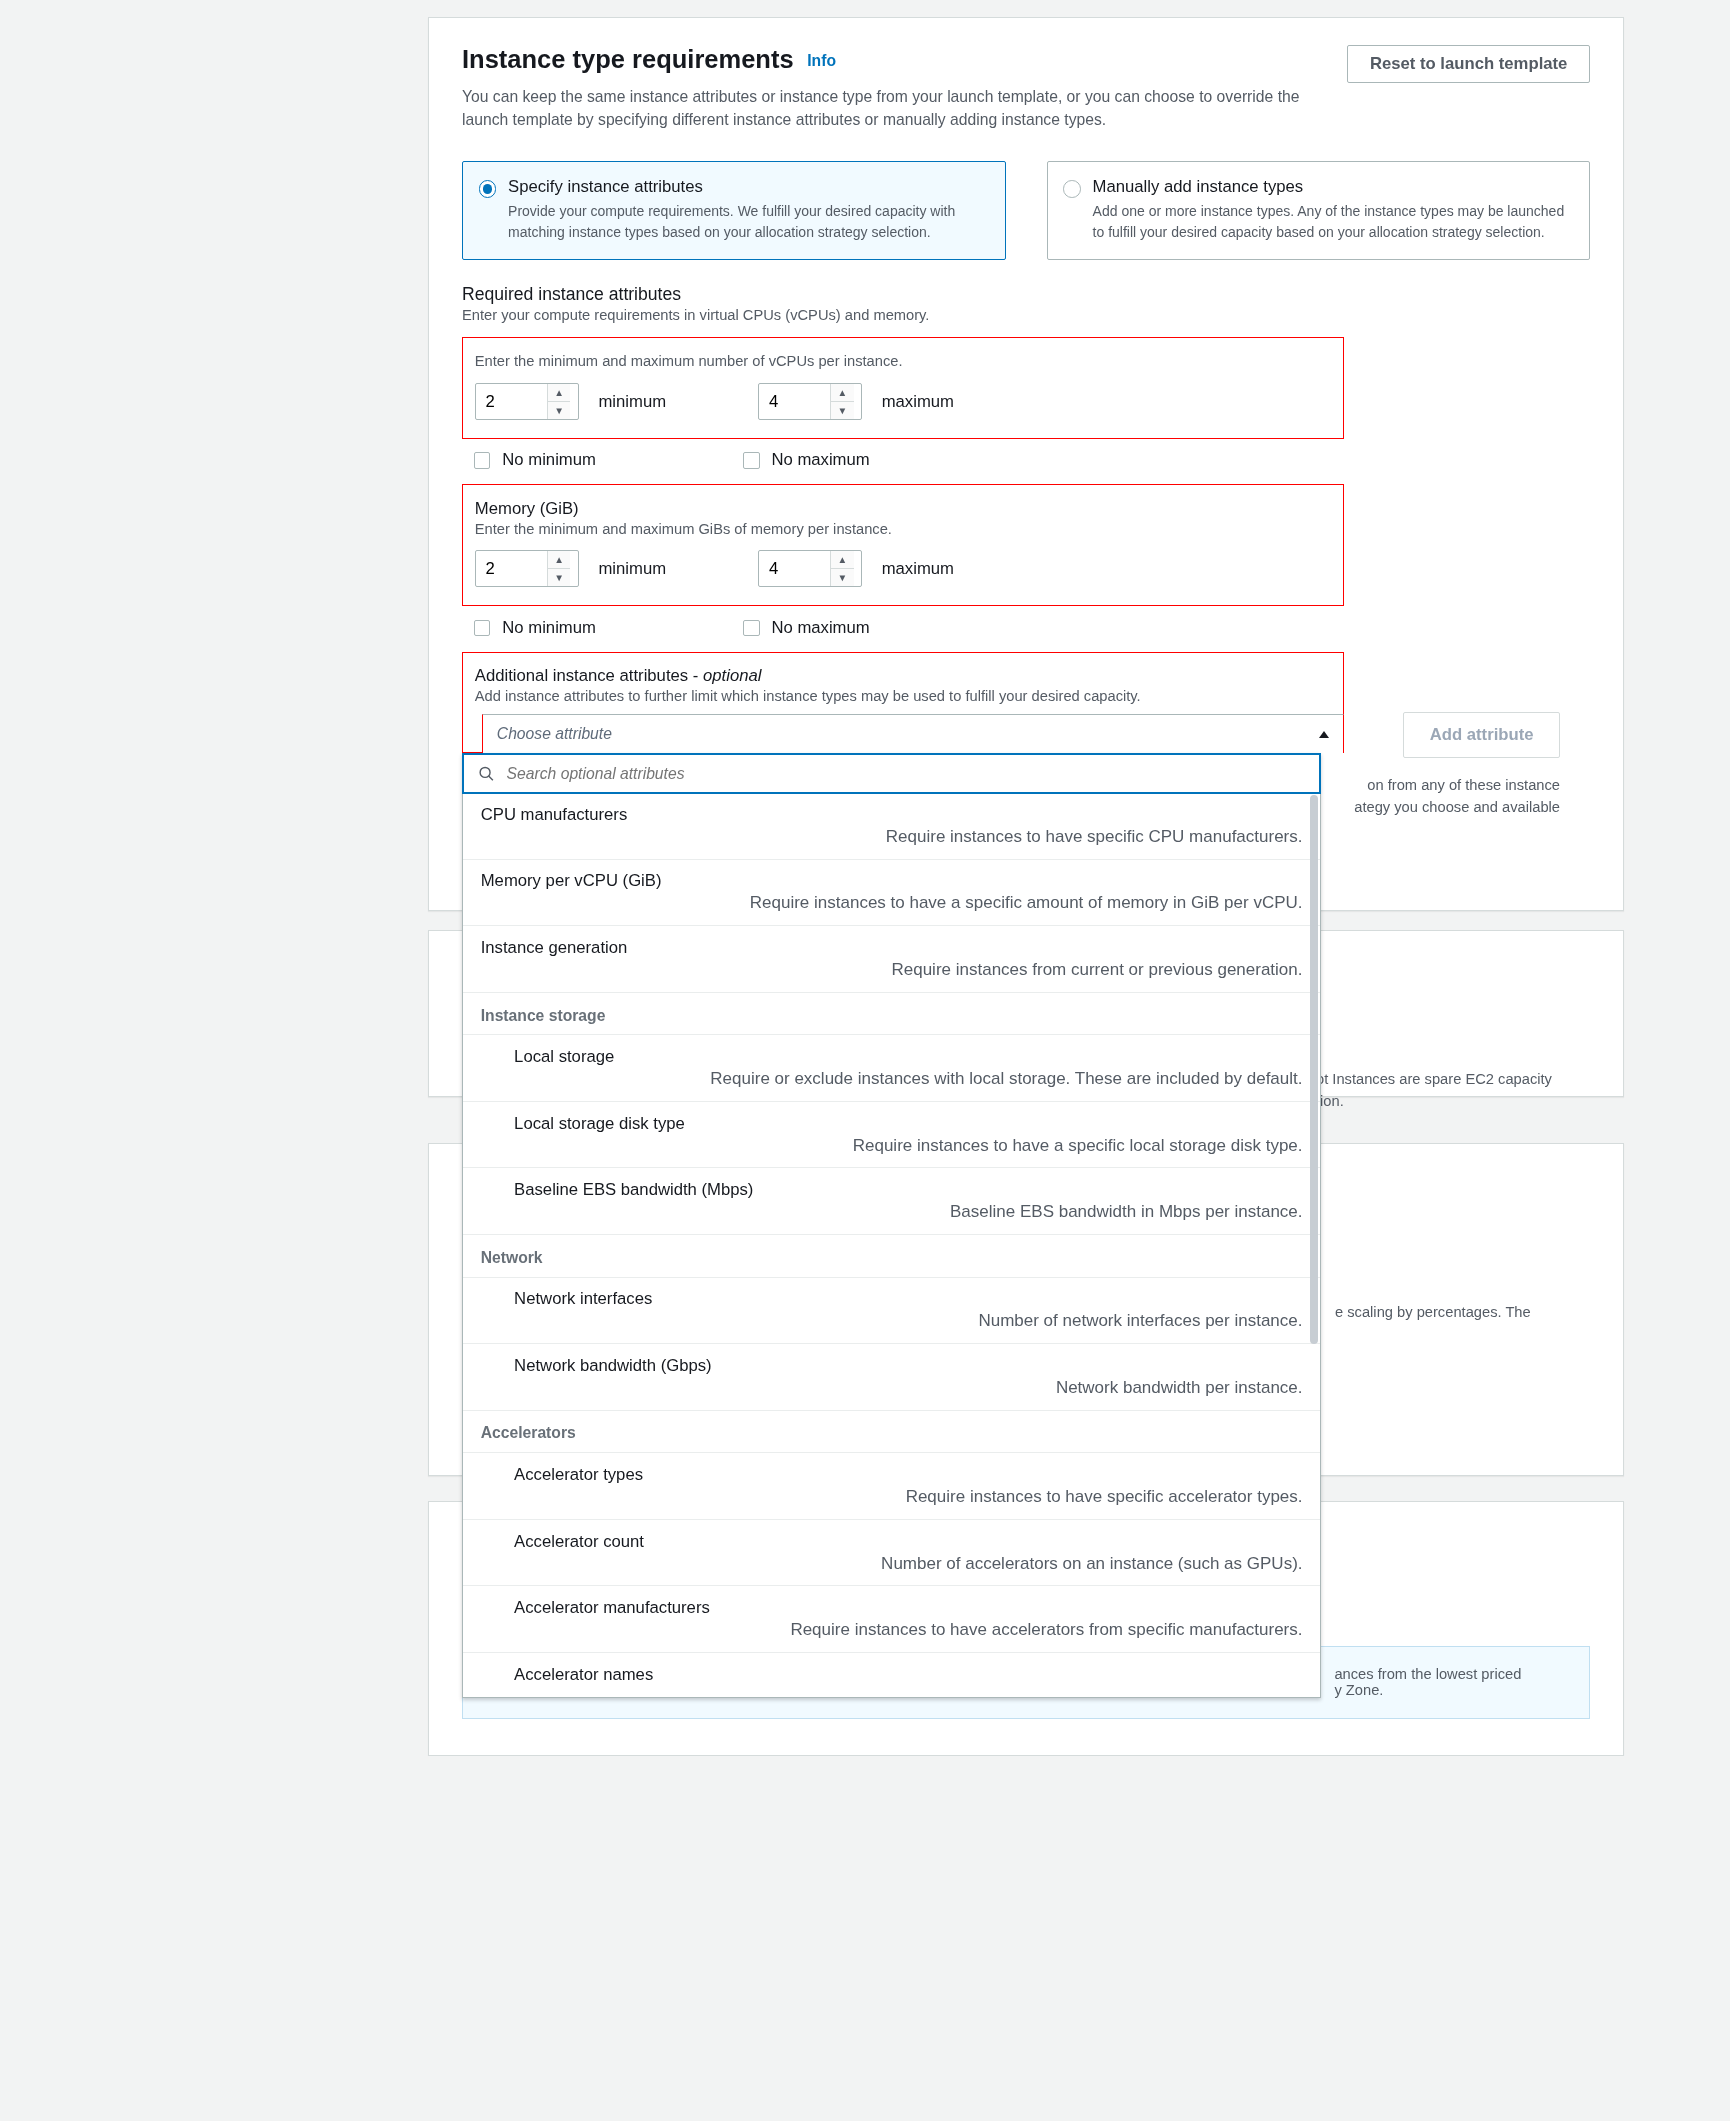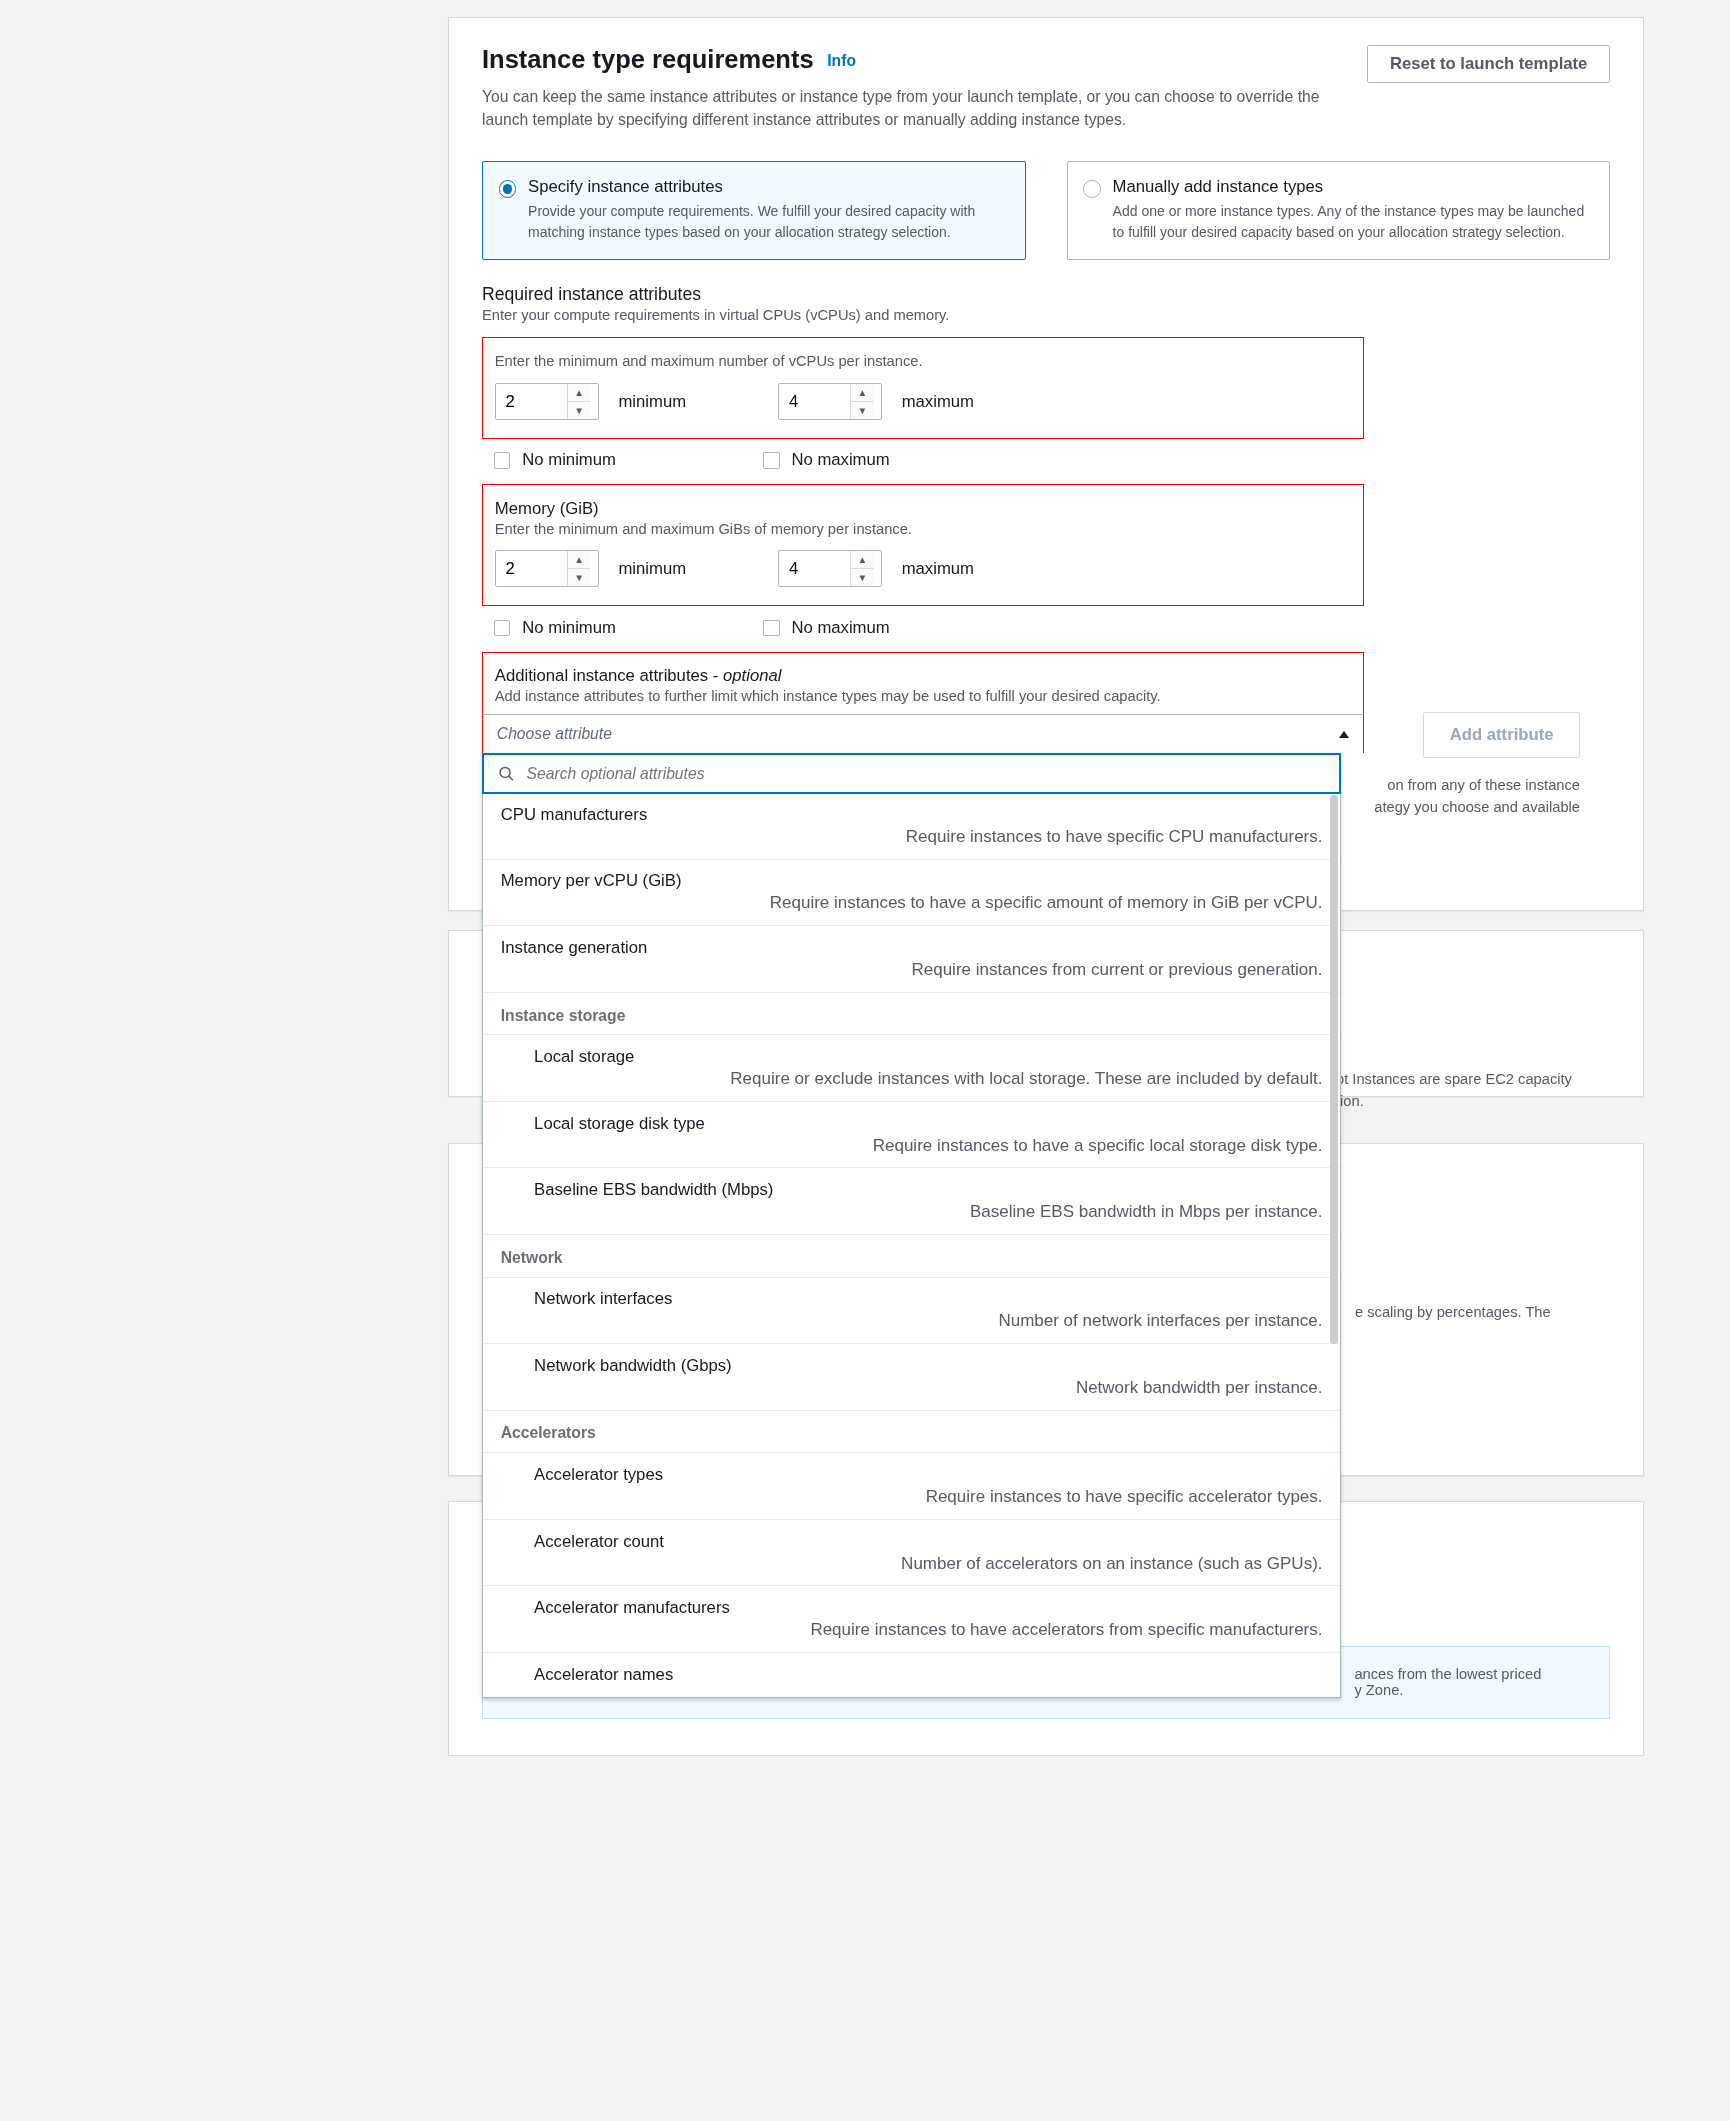--- a/index.html
+++ b/index.html
@@ -18,21 +18,20 @@
     margin: 0;
     font-family: "Amazon Ember", "Helvetica Neue", Arial, sans-serif;
     font-size: 13.7px;
     color: var(--text-primary);
     background: var(--bg-body);
     width: 1731px;
   }
   .viewport {
     transform-origin: top left;
     width: 1731px;
-    padding-left: 20px;
   }
   .container {
     width: 1196px;
     margin-left: 428px;
     padding-top: 16.7px;
   }
   .panel {
     background: #fff;
     border: 1px solid var(--border-light);
     box-shadow: 0 1px 1px rgba(0,0,0,.05);
@@ -425,21 +424,21 @@
         <div class="spacer-sm"></div>
 
         <div class="red-box" style="width:882px; padding-bottom:0; position:relative; z-index:1000;">
           <div>
             <span class="subheading">Additional instance attributes - </span><span class="subheading" style="font-style:italic">optional</span>
           </div>
           <div class="subdesc">Add instance attributes to further limit which instance types may be used to fulfill your desired capacity.</div>
           <div style="height:9.8px"></div>
           <div style="margin:0 -12.7px -1px -12.7px;">
             <div class="dropdown-open-wrap">
-              <div class="dropdown-toggle" style="border-left-color:var(--red-highlight);border-right-color:var(--red-highlight);border-bottom:none;">
+              <div class="dropdown-toggle" style="border-left-color:var(--red-highlight);border-right-color:var(--red-highlight);border-bottom:none;margin-left:20px;">
                 <span>Choose attribute</span>
                 <span class="caret-up"></span>
               </div>
               <div class="dropdown-panel">
                 <div class="dd-search">
                   <svg class="search-icon" viewBox="0 0 24 24">
                       <circle cx="10" cy="10" r="7"></circle>
                       <line x1="21" y1="21" x2="15" y2="15"></line>
                     </svg>
                   <input placeholder="Search optional attributes" style="">

